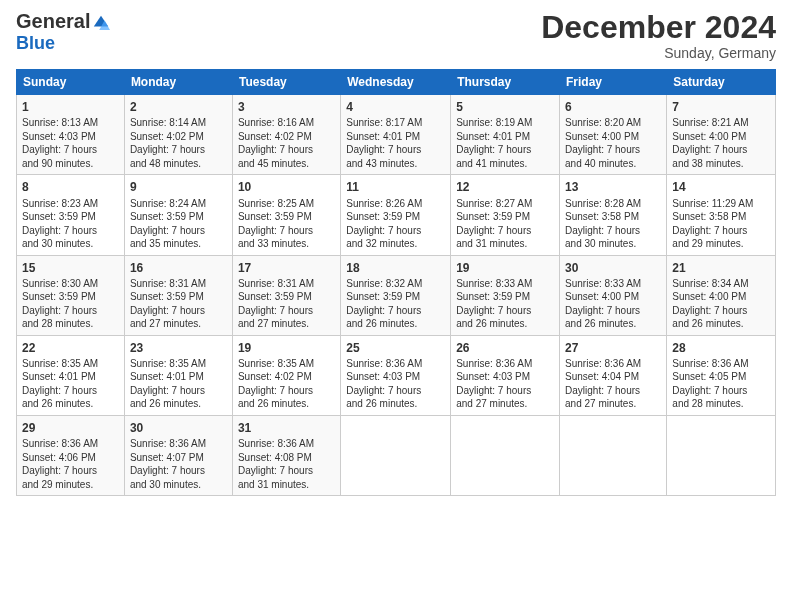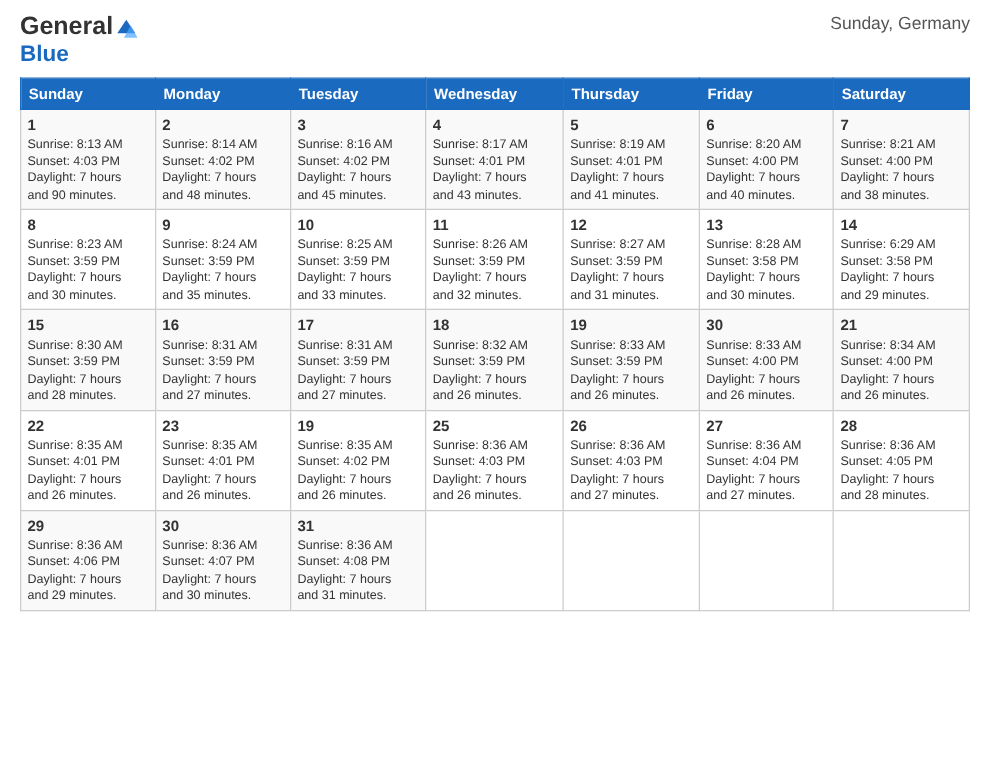--- a/index.html
+++ b/index.html
@@ -108,20 +108,21 @@
         <svg class="logo-icon" viewBox="0 0 20 18" xmlns="http://www.w3.org/2000/svg">
           <polygon points="10,2 18,14 2,14" fill="#1a6abf"></polygon>
           <polygon points="14,7 20,18 8,18" fill="#4da6ff" opacity="0.7"></polygon>
         </svg>
       </div>
       <div>
         <span class="logo-blue" style="font-size:18px;font-weight:bold;color:#1a6abf;">Blue</span>
       </div>
     </div>
     <div class="title-block">
+      <div class="month-title">December 2024</div>
       <div class="subtitle">Sunday, Germany</div>
     </div>
   </div>
 
   <table class="calendar">
     <thead>
       <tr>
       <th>Sunday</th>
           <th>Monday</th>
           <th>Tuesday</th>
@@ -221,21 +222,21 @@
           </td>
           <td>
             <span class="day-num">13</span>
             <span style="display: block;">Sunrise: 8:28 AM</span>
             <span style="display: block;">Sunset: 3:58 PM</span>
             <span style="display: block;">Daylight: 7 hours</span>
             <span style="display: block;">and 30 minutes.</span>
           </td>
           <td>
             <span class="day-num">14</span>
-            <span style="display: block;">Sunrise: 6:29 AM</span>
+            <span style="display: block;">Sunrise: 11:29 AM</span>
             <span style="display: block;">Sunset: 3:58 PM</span>
             <span style="display: block;">Daylight: 7 hours</span>
             <span style="display: block;">and 29 minutes.</span>
           </td>
         </tr>
         <tr>
           <td>
             <span class="day-num">15</span>
             <span style="display: block;">Sunrise: 8:30 AM</span>
             <span style="display: block;">Sunset: 3:59 PM</span>

